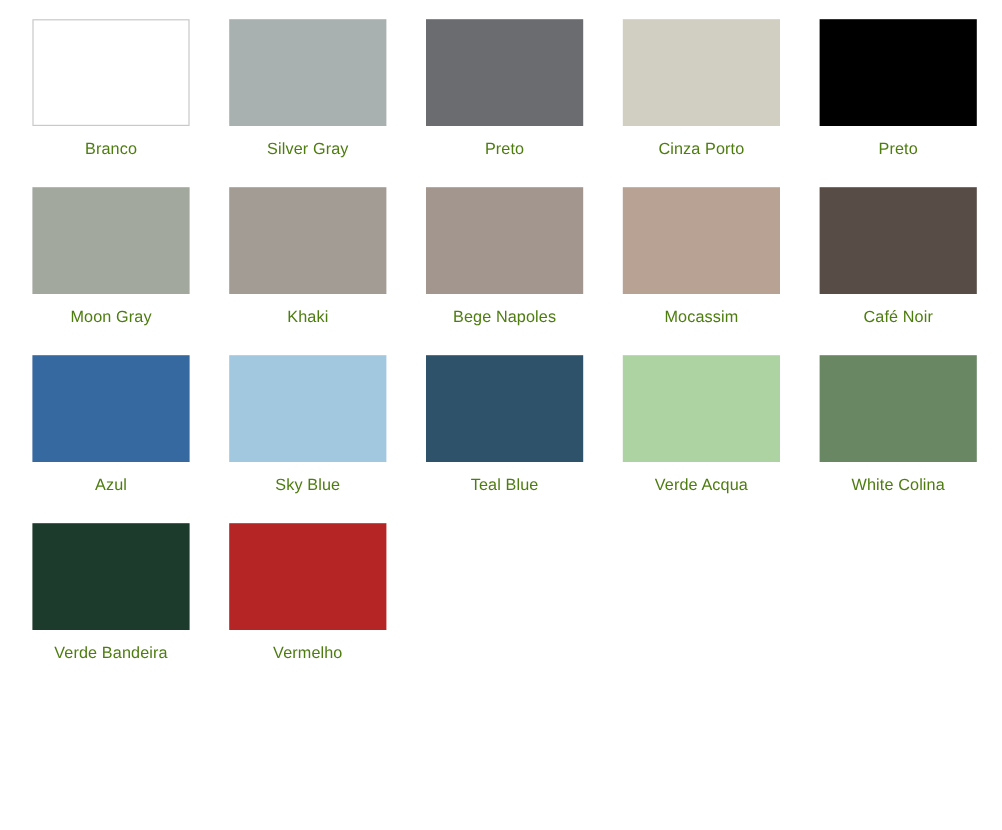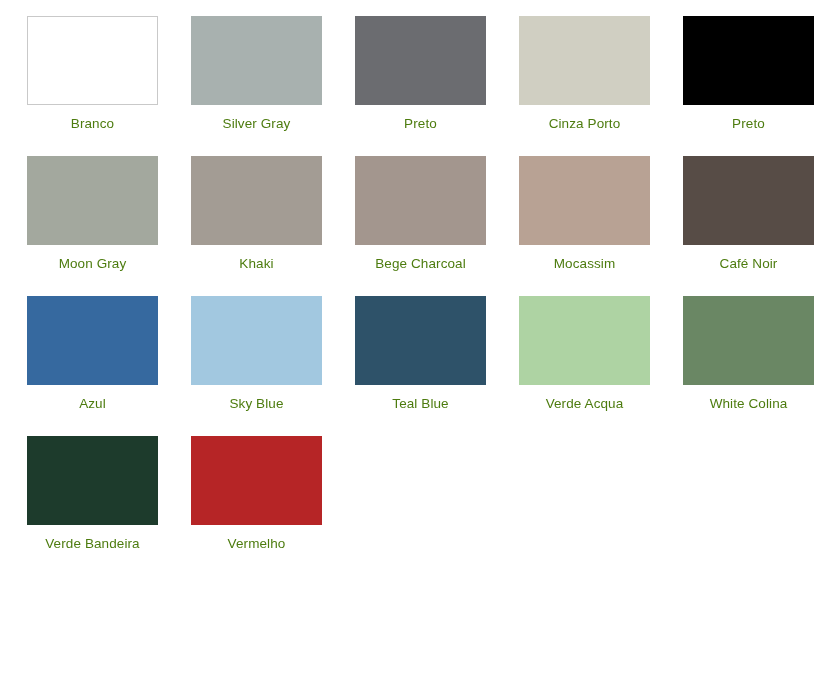--- a/index.html
+++ b/index.html
@@ -72,21 +72,21 @@
     <div class="swatch-cell">
       <div class="swatch-chip" style="background-color: rgb(163, 168, 158);"></div>
       <div class="swatch-label">Moon Gray</div>
     </div>
     <div class="swatch-cell">
       <div class="swatch-chip" style="background-color: rgb(163, 156, 148);"></div>
       <div class="swatch-label">Khaki</div>
     </div>
     <div class="swatch-cell">
       <div class="swatch-chip" style="background-color: rgb(163, 150, 142);"></div>
-      <div class="swatch-label">Bege Charcoal</div>
+      <div class="swatch-label">Bege Napoles</div>
     </div>
     <div class="swatch-cell">
       <div class="swatch-chip" style="background-color: rgb(184, 162, 148);"></div>
       <div class="swatch-label">Mocassim</div>
     </div>
     <div class="swatch-cell">
       <div class="swatch-chip" style="background-color: rgb(87, 76, 70);"></div>
       <div class="swatch-label">Café Noir</div>
     </div>
     <div class="swatch-cell">

